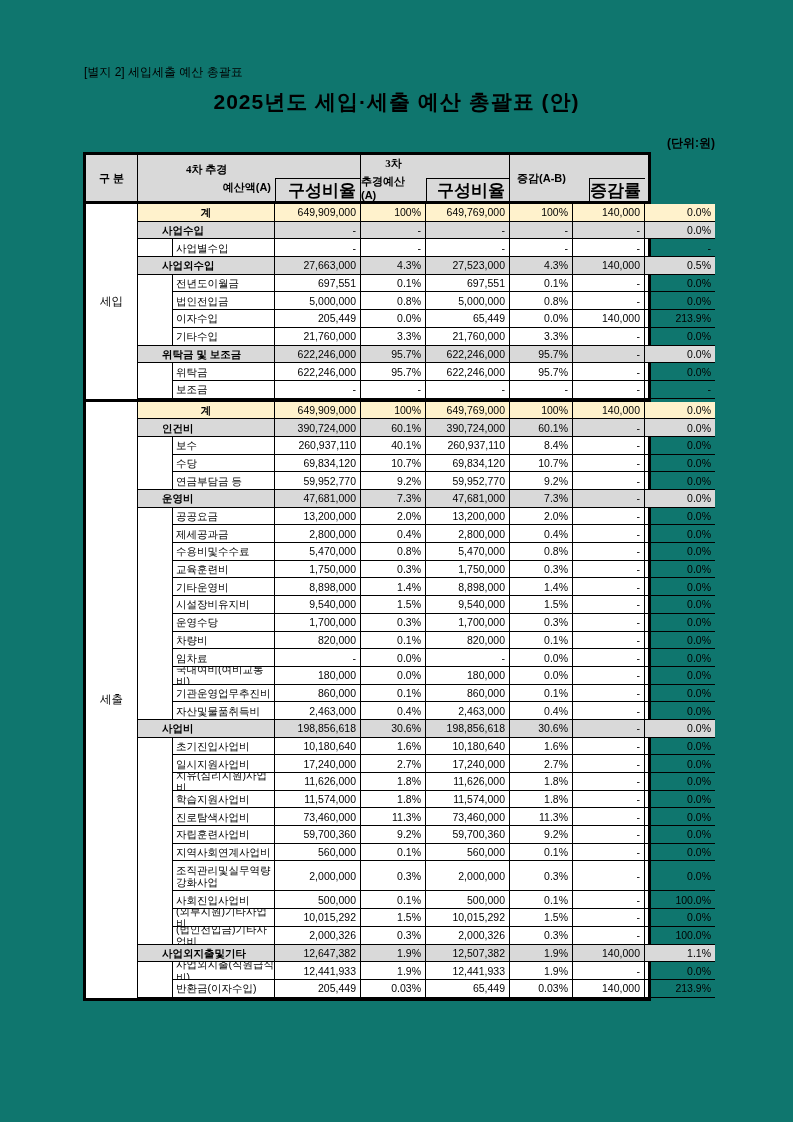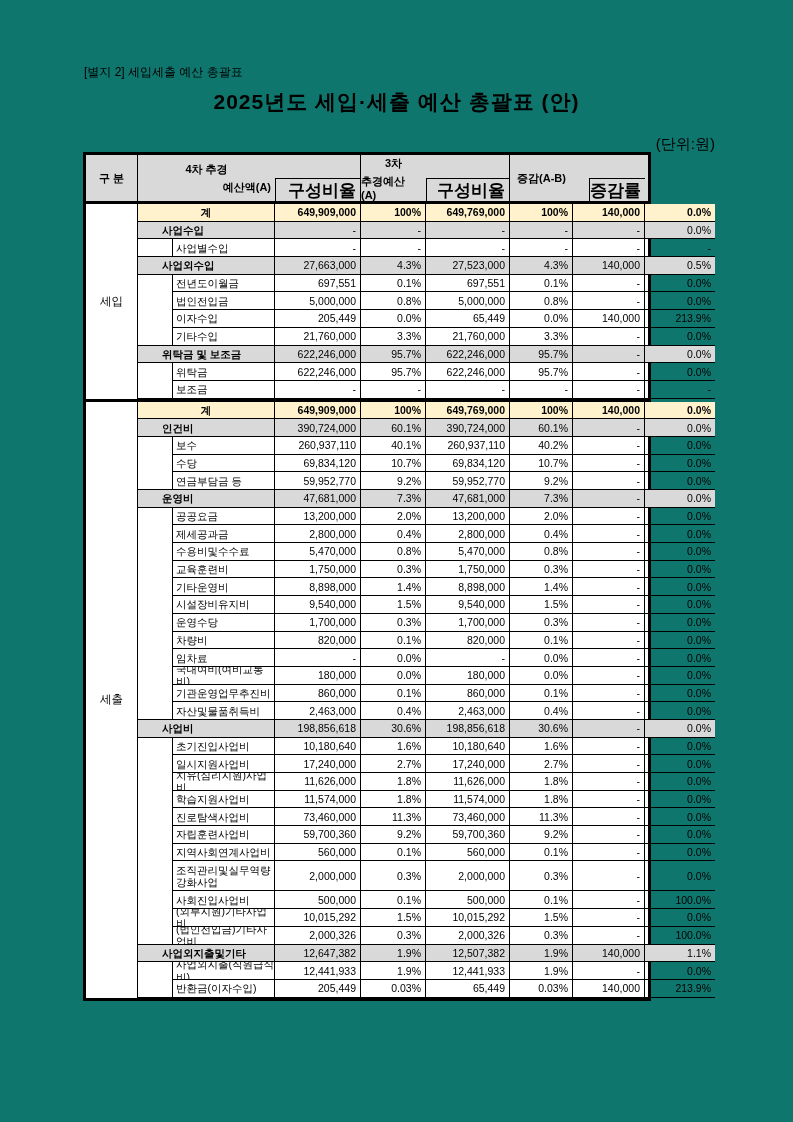--- a/index.html
+++ b/index.html
@@ -2,37 +2,37 @@
 <html><head>
 <meta charset="utf-8">
 <style>
   html,body{margin:0;padding:0;background:#e8e8e8;}
   .page{
     position:relative;width:793px;height:1122px;background:#0f766e;margin:0 auto;
     font-family:"Liberation Sans","DejaVu Sans",sans-serif;color:#000;overflow:hidden;
   }
   .note{position:absolute;left:84px;top:64px;font-size:12px;}
   .title{position:absolute;left:0;right:0;top:88px;text-align:center;font-size:21px;font-weight:800;letter-spacing:1px;}
-  .unit{position:absolute;right:78px;top:135px;font-size:15px;font-weight:400;}
+  .unit{position:absolute;right:78px;top:135px;font-size:12px;font-weight:700;}
 
   .budget-table{
     position:absolute;left:83px;top:152px;width:568px;box-sizing:border-box;
     border:3px solid #000;background:#fff;font-size:10.5px;
   }
   
   .thead{
     display:grid;grid-template-columns:52px 137px 86px 65px 84px 63px 72px 70px;
     height:46px;border-bottom:3px solid #000;background:var(--header-bg,#d9d9d9);
   }
   .th{box-sizing:border-box;border-right:1px solid #000;display:flex;align-items:center;justify-content:center;
       font-weight:700;font-size:11px;}
   .th.no-right{border-right:none;}
   .th.stack{flex-direction:column;justify-content:center;gap:3px;}
   .th .h-line2{align-self:flex-end;padding-right:4px;}
-  .th .h-line1{align-self:center;}
+  .th .h-line1{align-self:center;font-family:Liberation Serif, serif;}
   .th-split{box-sizing:border-box;border-right:1px solid #000;display:flex;flex-direction:column;justify-content:flex-end;}
   .th-split.no-right{border-right:none;align-items:flex-end;}
   .th-split .th-bottom{
     box-sizing:border-box;height:23px;border-top:1px solid #000;border-left:1px solid #000;
     display:flex;align-items:center;justify-content:flex-end;padding-right:4px;font-weight:700;font-size:17px;
   }
   
   .section{position:relative;padding-left:52px;}
   .section + .section{border-top:3px solid #000;}
   .cat{
@@ -45,21 +45,21 @@
   .row.major,.row.total{grid-template-columns:137px 86px 65px 84px 63px 72px 70px;}
   .cell{box-sizing:border-box;border-right:1px solid #000;border-bottom:1px solid #000;
         display:flex;align-items:center;overflow:hidden;}
   .cell:last-child{border-right:none;}
   .cell.strip{border-bottom:none;}
   .cell.strip.run-end{border-bottom:1px solid #000;}
   .cell.label{padding-left:3px;word-break:break-all;line-height:1.15;}
   .row.major .cell.label{font-weight:700;}
   .row.total .cell.label{font-weight:700;justify-content:center;padding-left:0;}
   .cell.num{justify-content:flex-end;padding-right:4px;}
-  .row.total .cell{background:var(--total-bg,#fff2cc);font-weight:700;}
+  .row.total .cell{background:var(--total-bg,#fff2cc);font-weight:400;}
   .row.major .cell{background:var(--major-bg,#d9d9d9);padding-left:24px;}
 </style>
 </head>
 <body>
 
 <div class="page">
   <div class="note">[별지 2] 세입세출 예산 총괄표</div>
   <div class="title">2025년도 세입·세출 예산 총괄표 (안)</div>
   <div class="unit">(단위:원)</div>
 
@@ -214,21 +214,21 @@
             <div class="cell num">60.1%</div>
             <div class="cell num">-</div>
             <div class="cell num">0.0%</div>
           </div>
           <div class="row sub">
             <div class="cell strip"></div>
             <div class="cell label">보수</div>
             <div class="cell num">260,937,110</div>
             <div class="cell num">40.1%</div>
             <div class="cell num">260,937,110</div>
-            <div class="cell num">40.2%</div>
+            <div class="cell num">8.4%</div>
             <div class="cell num">-</div>
             <div class="cell num">0.0%</div>
           </div>
           <div class="row sub">
             <div class="cell strip"></div>
             <div class="cell label">수당</div>
             <div class="cell num">69,834,120</div>
             <div class="cell num">10.7%</div>
             <div class="cell num">69,834,120</div>
             <div class="cell num">10.7%</div>

